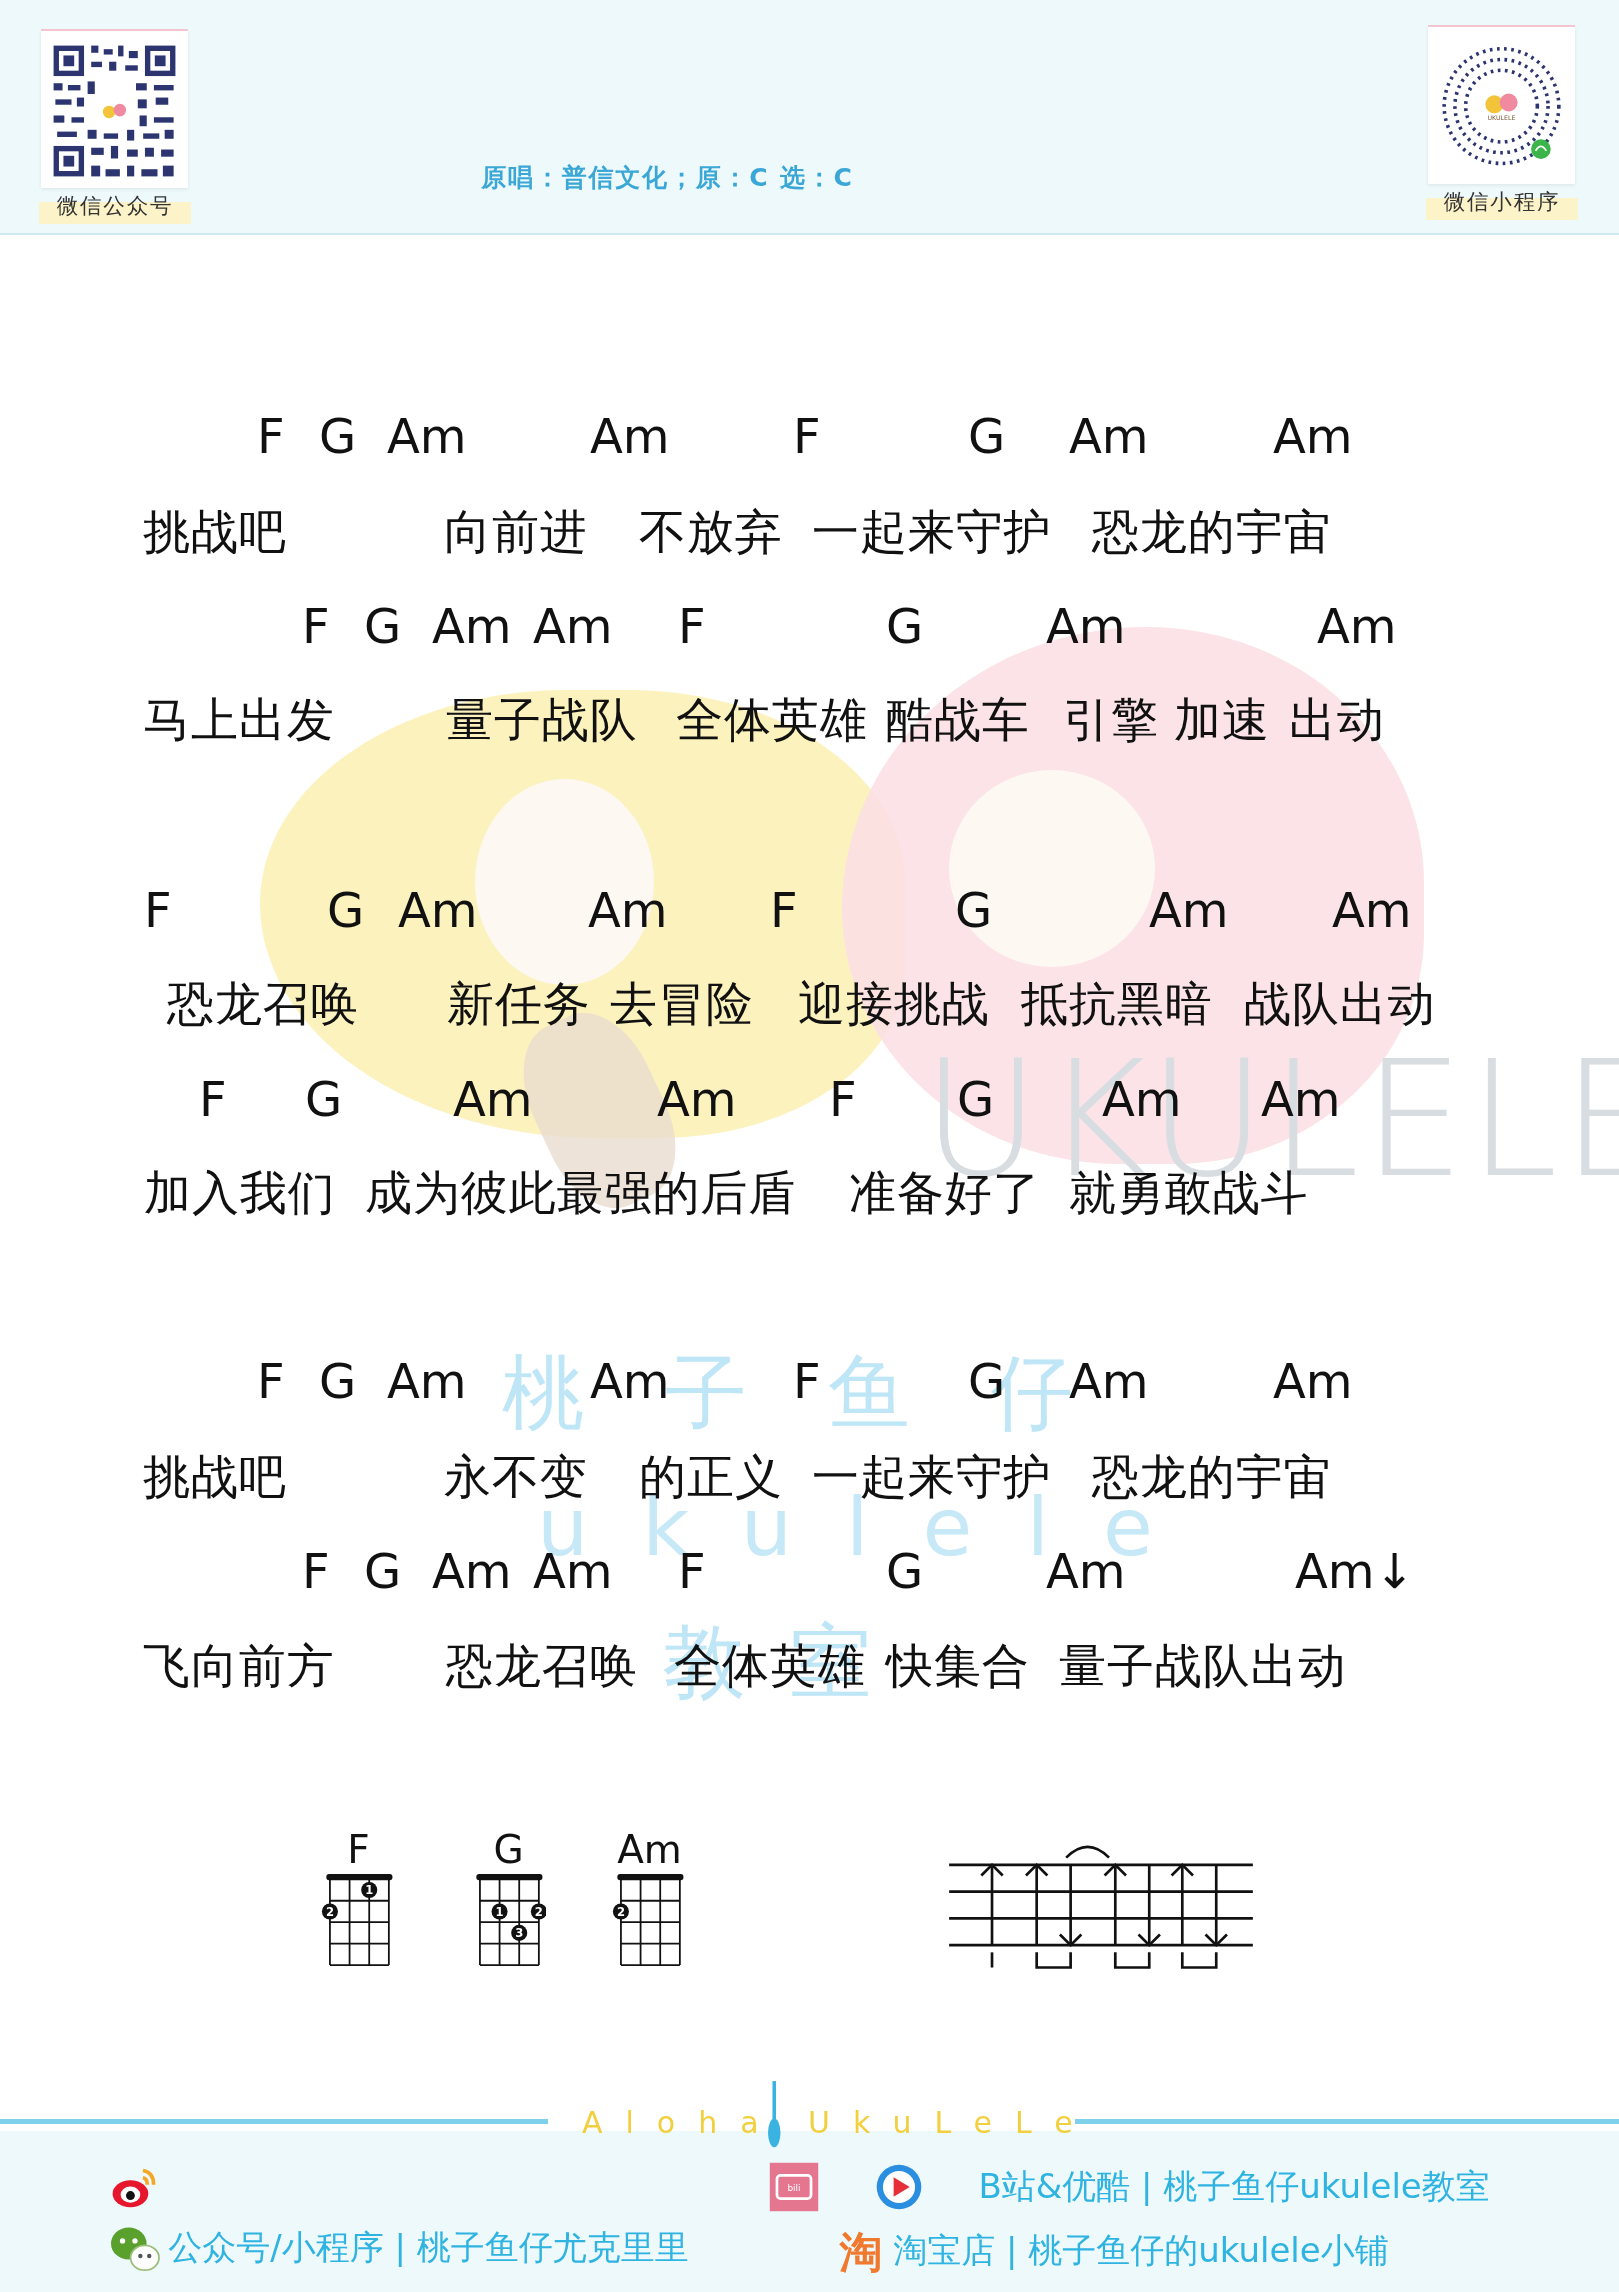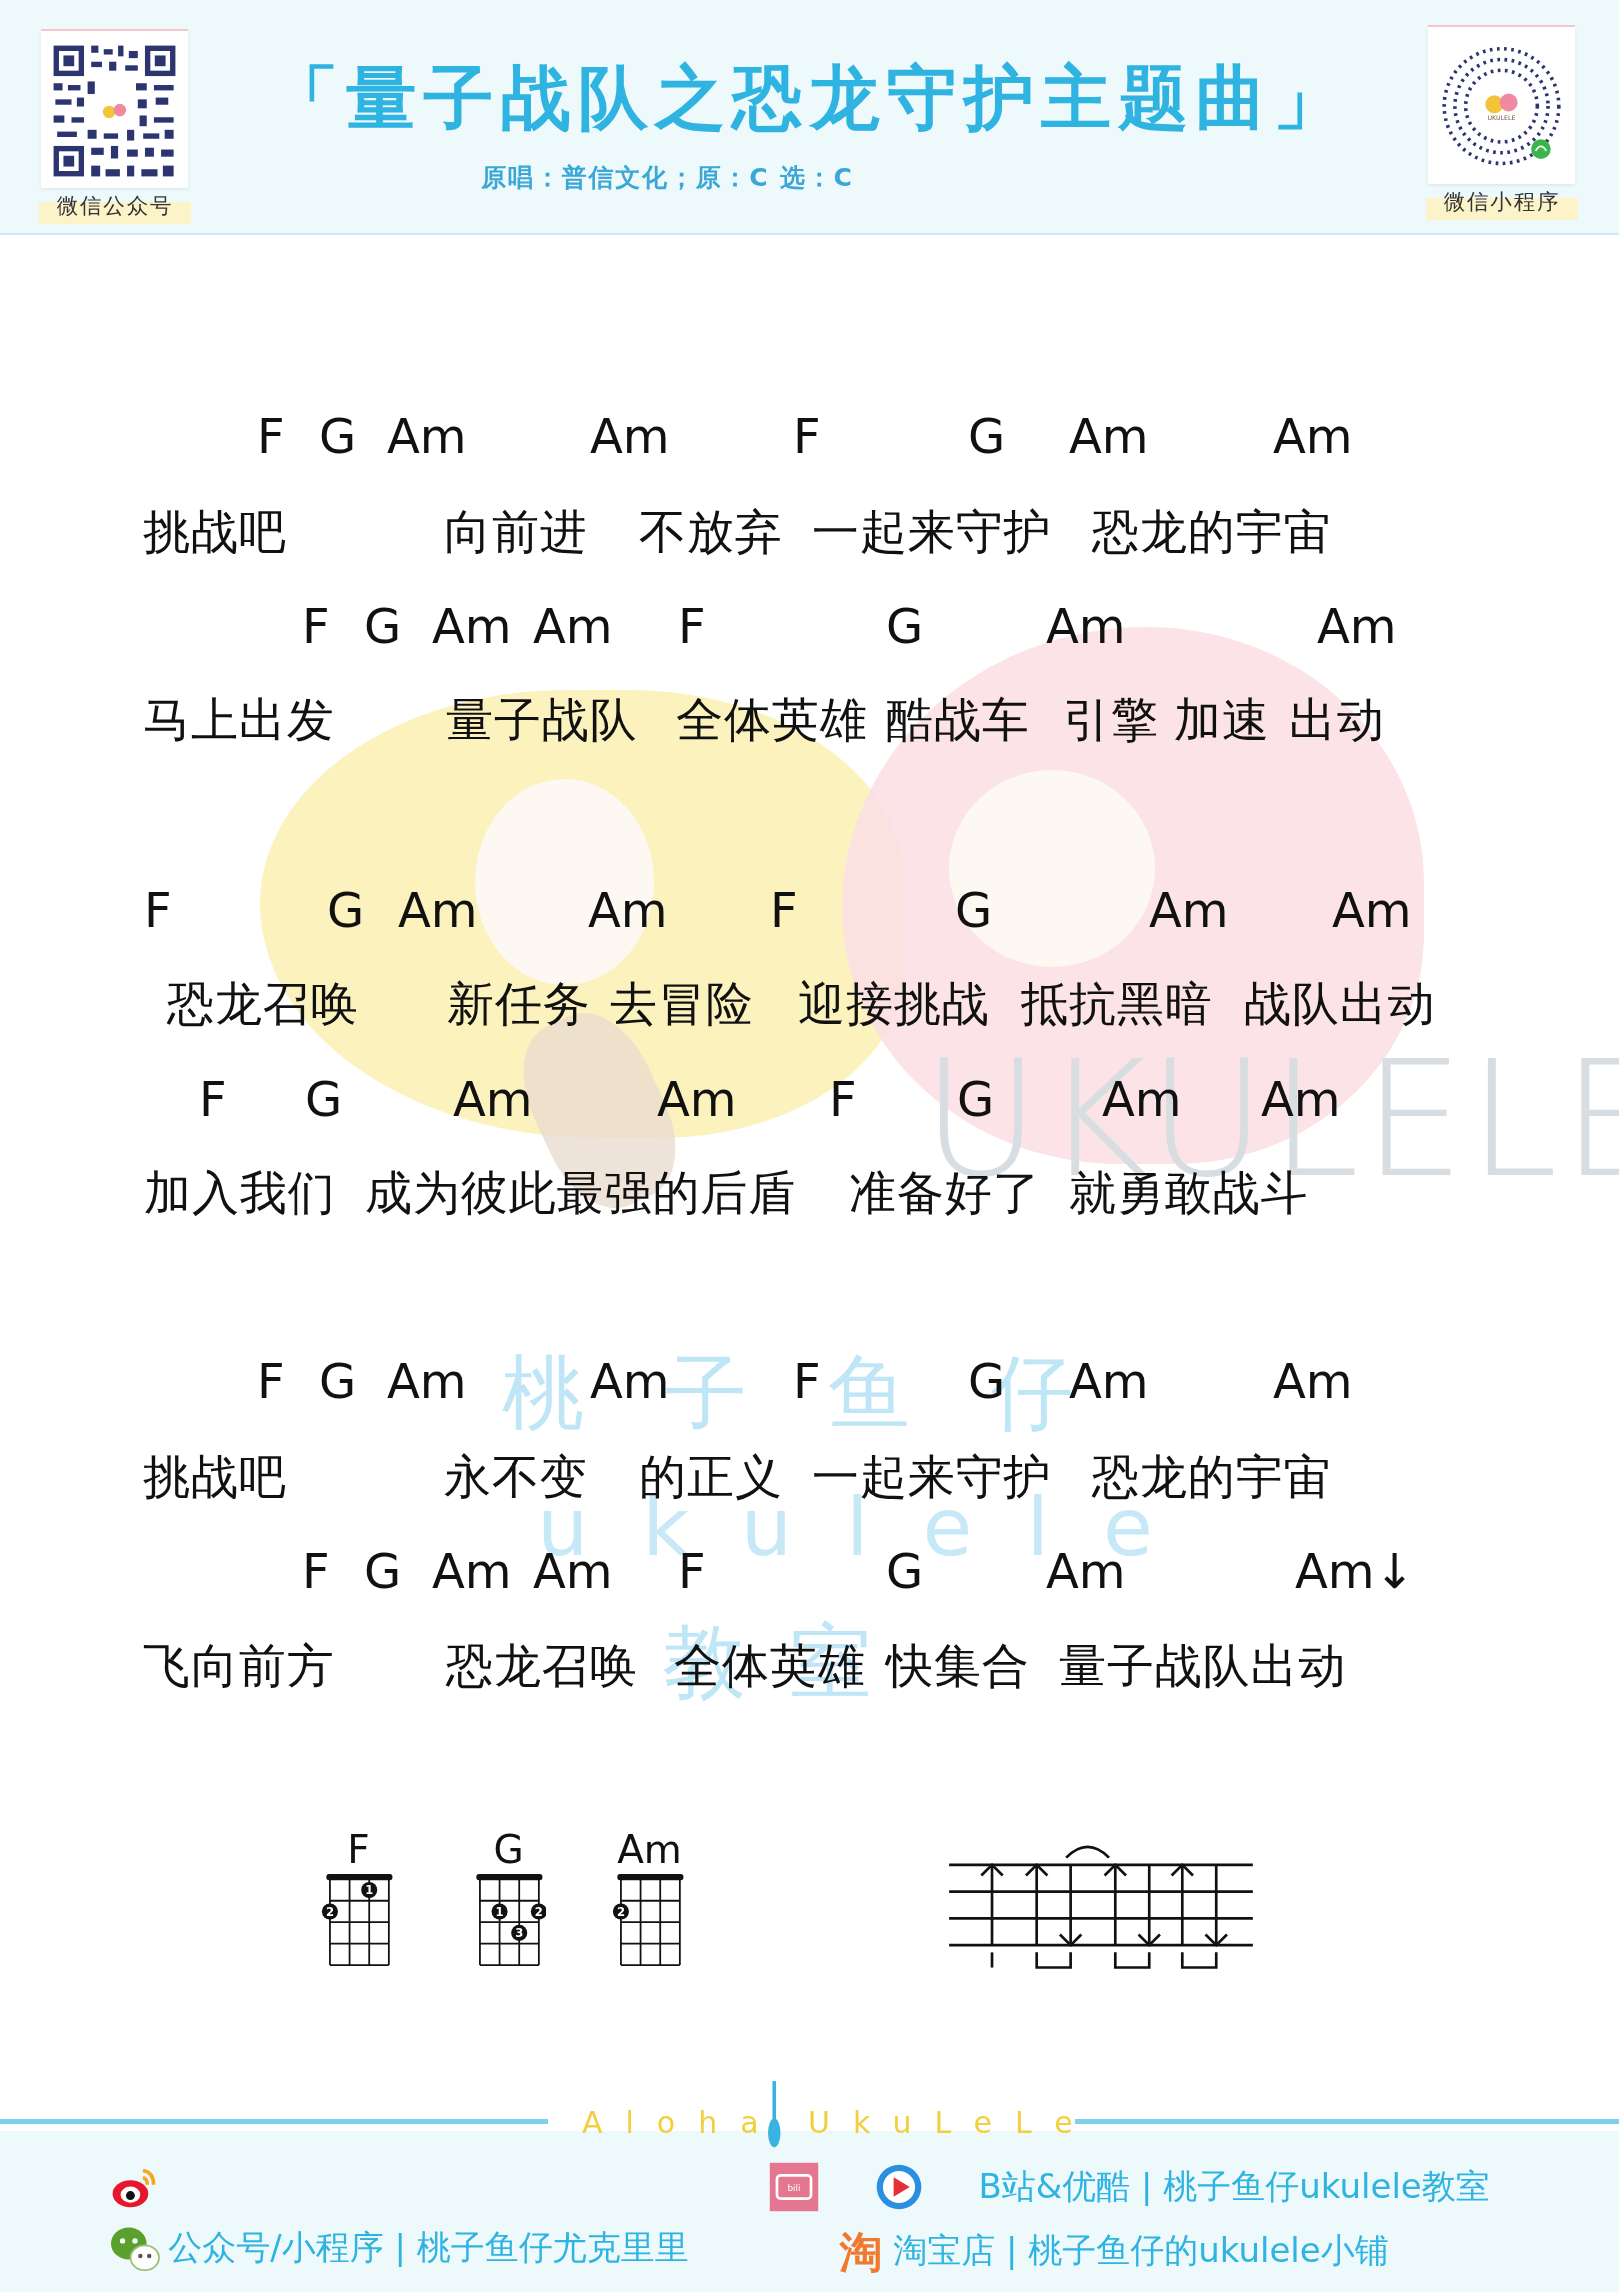--- a/index.html
+++ b/index.html
@@ -109,21 +109,20 @@
           <rect x="102" y="144" width="18" height="8"></rect>
           <rect x="126" y="140" width="12" height="12"></rect>
       </g>
       <circle cx="72" cy="80" r="18" fill="#fff"></circle>
       <circle cx="66" cy="80" r="7" fill="#f3c33a"></circle>
         <circle cx="78" cy="78" r="7" fill="#f08aa0"></circle>
     </svg>
   </div>
   <div class="qr-caption left">微信公众号</div>
 
-  <div class="title">「量子战队之恐龙守护主题曲」</div>
   <div class="subtitle">原唱：普信文化；原：C  选：C</div>
 
   <div class="qr-card qr-right">
     <svg class="qr-inner" viewBox="0 0 144 158">
       <rect x="0" y="0" width="144" height="158" fill="#fff"></rect>
       <g stroke="#2c3570" stroke-width="4" stroke-dasharray="3 5" fill="none">
         <circle cx="72" cy="78" r="64"></circle>
         <circle cx="72" cy="78" r="52"></circle>
         <circle cx="72" cy="78" r="40"></circle>
       </g>

